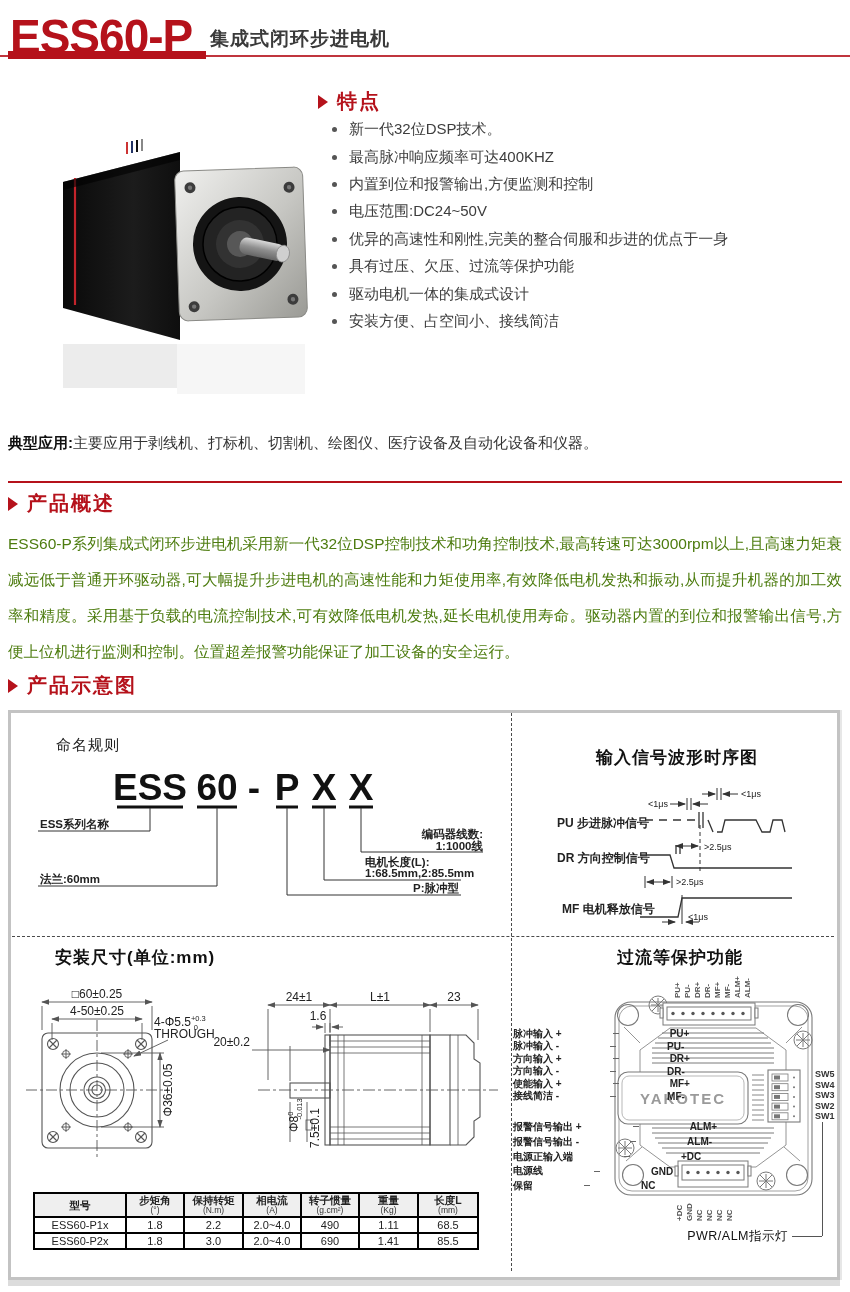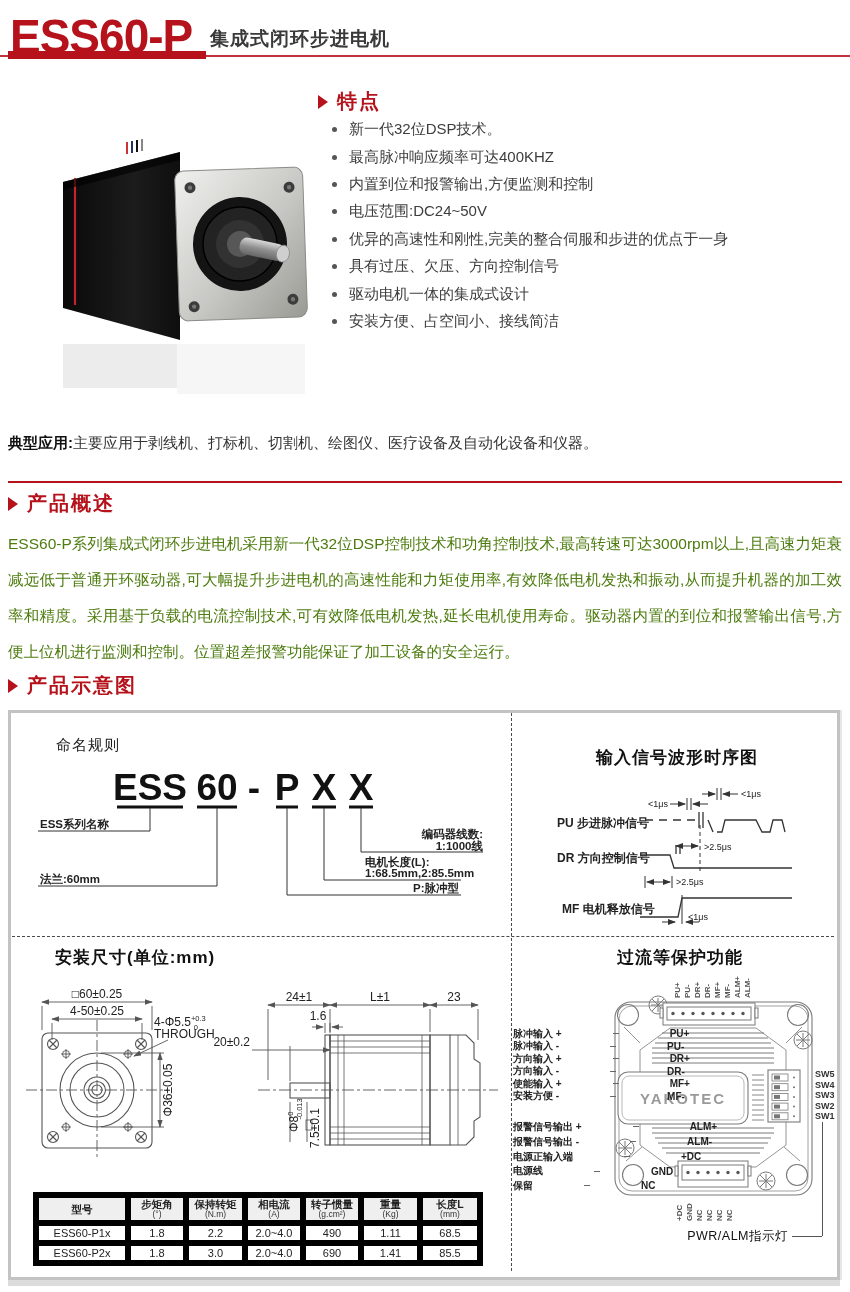--- a/index.html
+++ b/index.html
@@ -35,21 +35,21 @@
   .wrows{left:513px;top:1025px;width:103px;}
   .wrow{position:absolute;left:0;width:103px;display:flex;align-items:center;height:11px;gap:48px;}
   .wrow .lab{font-size:10px;font-weight:bold;color:#222;white-space:nowrap;}
   .wrow .line{flex:1;border-top:1px solid #666;margin:0 3px;min-width:6px;}
   .wrow .pin{font-size:10px;font-weight:bold;color:#222;white-space:nowrap;}
   .indline-v{left:822px;top:1122px;height:114px;width:0;border-left:1px solid #555;}
   .indline-h{left:792px;top:1236px;width:30px;height:0;border-top:1px solid #555;}
   .indicator{left:676px;top:1228px;width:112px;text-align:right;font-size:12.5px;color:#111;letter-spacing:.5px;}
   
   .spec{left:33px;top:1192px;width:444px;border-collapse:collapse;table-layout:fixed;}
-  .spec th,.spec td{border:6px solid #000000;text-align:center;padding:0;font-weight:normal;margin-top:25px;}
+  .spec th,.spec td{border:2px solid #000000;text-align:center;padding:0;font-weight:normal;margin-top:25px;}
   .spec th{background:#efefef;height:22px;}
   .spec td{height:14px;font-size:11px;color:#222;}
   .thn{font-size:10.5px;font-weight:bold;color:#222;line-height:11px;}
   .thu{font-size:8.5px;color:#333;line-height:9px;}
   svg text{font-family:"Liberation Sans","DejaVu Sans",sans-serif;}
   .serif{font-family:"Liberation Serif","DejaVu Serif",serif;}
 </style>
 </head>
 <body>
 
@@ -140,21 +140,21 @@
       <li>
           <span class="bullet"></span>
           <span>电压范围:DC24~50V</span>
         </li>
       <li>
           <span class="bullet"></span>
           <span>优异的高速性和刚性,完美的整合伺服和步进的优点于一身</span>
         </li>
       <li>
           <span class="bullet"></span>
-          <span>具有过压、欠压、方向控制信号</span>
+          <span>具有过压、欠压、过流等保护功能</span>
         </li>
       <li>
           <span class="bullet"></span>
           <span>驱动电机一体的集成式设计</span>
         </li>
       <li>
           <span class="bullet"></span>
           <span>安装方便、占空间小、接线简洁</span>
         </li>
     </ul>
@@ -576,21 +576,21 @@
         <span class="lab">方向输入 -</span>
         <span class="line"></span>
         <span class="pin">DR-</span>
       </div>
     <div class="wrow" style="top:53px">
         <span class="lab">使能输入 +</span>
         <span class="line"></span>
         <span class="pin">MF+</span>
       </div>
     <div class="wrow" style="top:65.5px">
-        <span class="lab">安装方便 -</span>
+        <span class="lab">接线简洁 -</span>
         <span class="line"></span>
         <span class="pin">MF-</span>
       </div>
     <div class="wrow" style="top:96px">
         <span class="lab">报警信号输出 +</span>
         <span class="line"></span>
         <span class="pin">ALM+</span>
       </div>
     <div class="wrow" style="top:111px">
         <span class="lab">报警信号输出 -</span>

